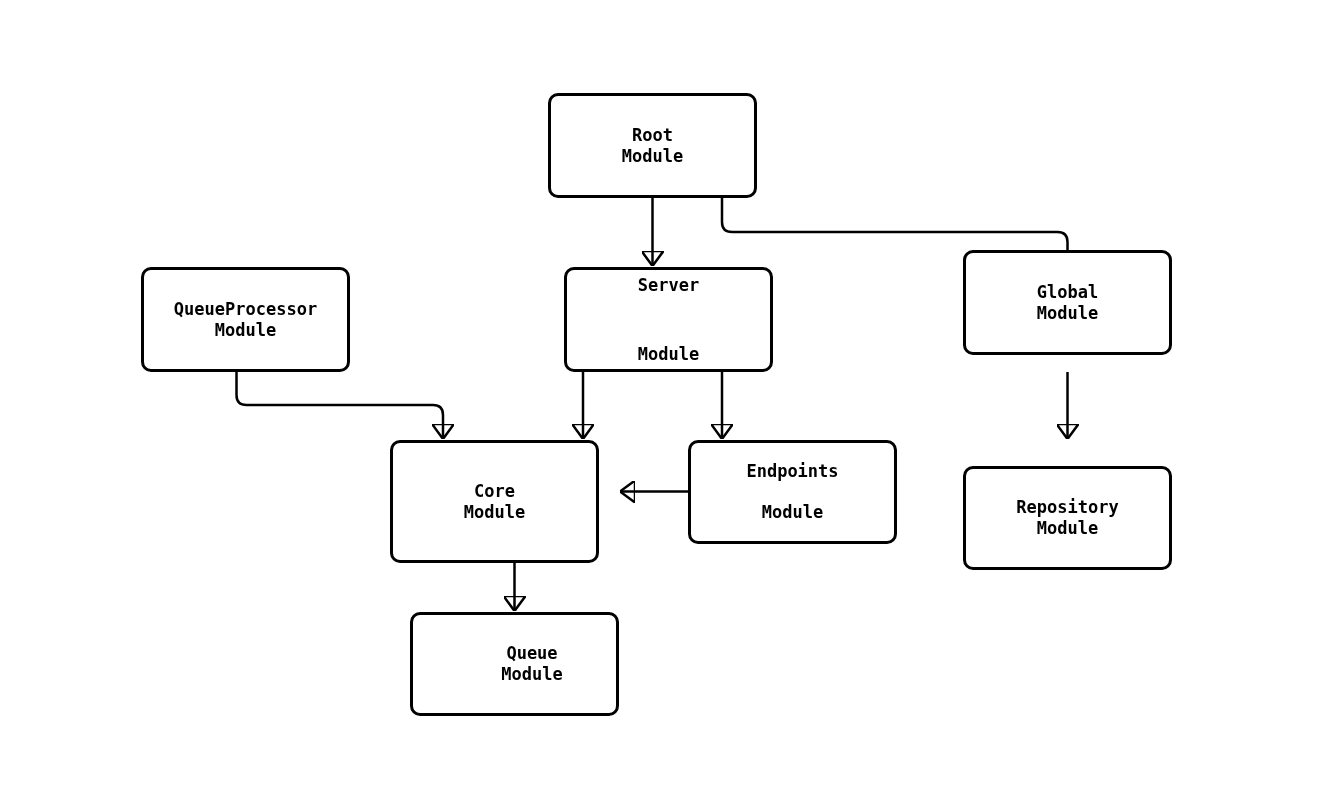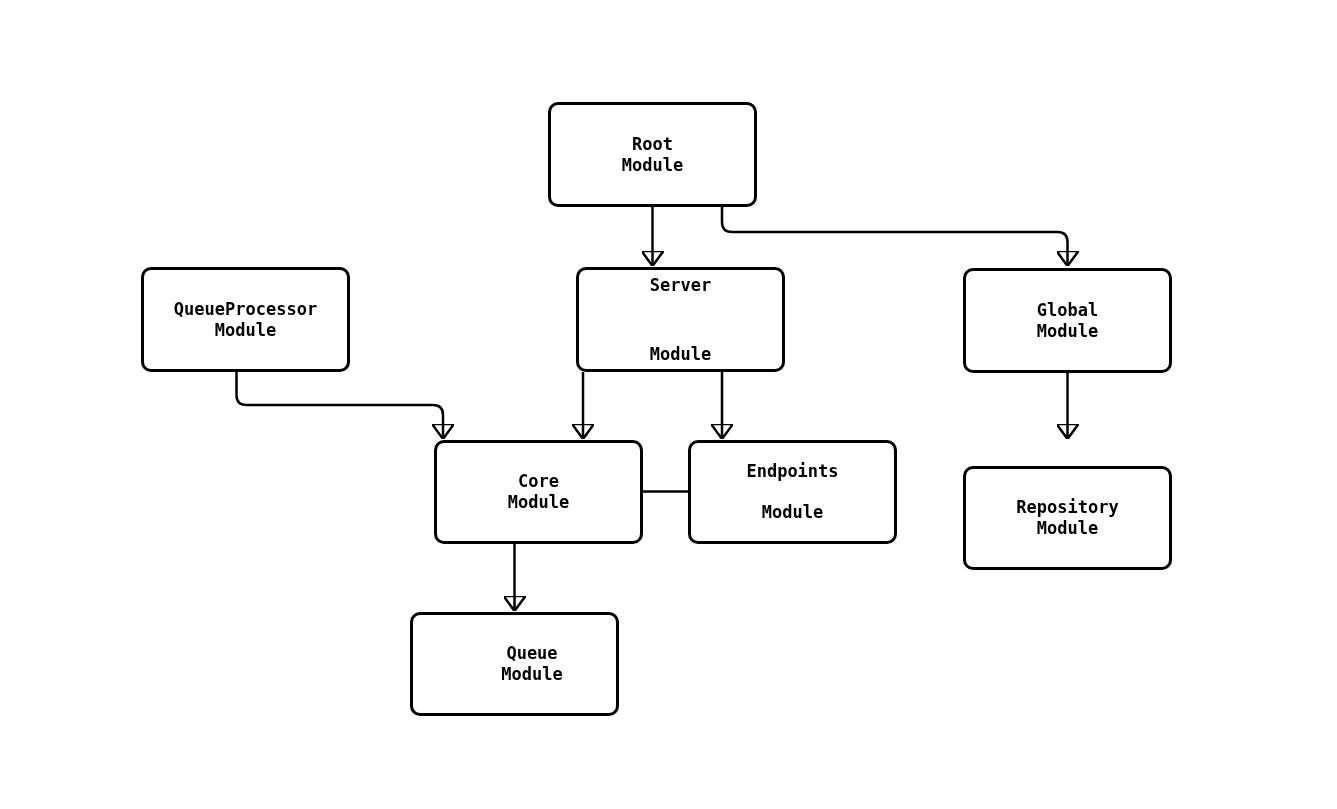--- a/index.html
+++ b/index.html
@@ -36,25 +36,25 @@
     display: flex;
     flex-direction: column;
     align-items: center;
     justify-content: center;
     font-weight: bold;
     font-size: 17px;
     line-height: 21px;
     color: #000000;
     text-align: center;
   }
-  .node-root           { left: 548px;  top: 93px; margin-top: 9px;  }
+  .node-root           { left: 548px;  top: 93px;  }
   .node-queueprocessor { left: 141px;  top: 267px; text-align: center; }
-  .node-server         { left: 576px;  top: 267px; gap: 48px; }
-  .node-global         { left: 963px;  top: 268px; }
-  .node-core           { left: 434px;  top: 440px; height: 104px; }
+  .node-server         { left: 564px;  top: 267px; gap: 48px; }
+  .node-global         { left: 963px;  top: 250px; }
+  .node-core           { left: 390px;  top: 440px; height: 123px; }
   .node-endpoints      { left: 688px;  top: 440px; height: 104px; gap: 20px; }
   .node-repository     { left: 963px;  top: 440px; height: 104px; margin-top: 26px; }
   .node-queue          { left: 410px;  top: 612px; height: 104px; padding-left: 35px; }
 </style>
 </head>
 <body>
 
 <div class="canvas">
 
   <svg class="edges" width="1337" height="809" viewBox="0 0 1337 809">

